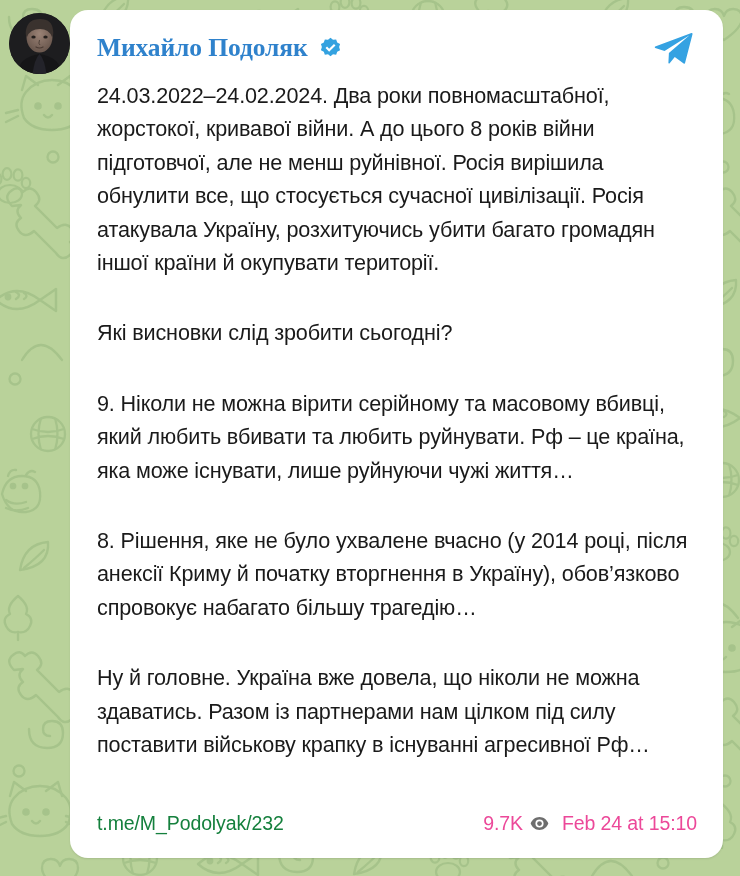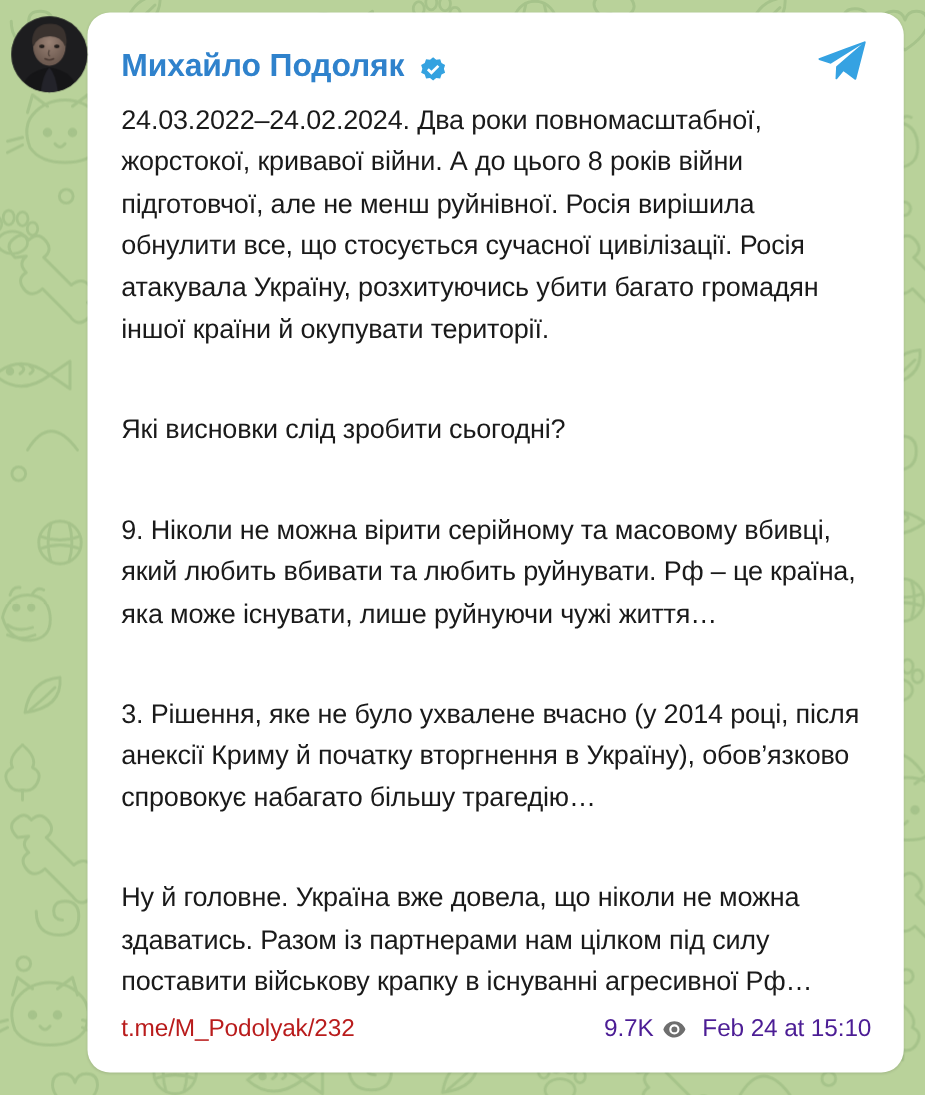--- a/index.html
+++ b/index.html
@@ -50,23 +50,24 @@
     border-radius: 50%;
     overflow: hidden;
     z-index: 4;
     background: #2b2b2b;
   }
   #avatar svg { display: block; width: 61px; height: 61px; }
 
   
   .header-row {
     display: flex;
-    align-items: flex-end;
+    align-items: center;
     height: 40px;
     position: relative;
+    font-family: Liberation Serif, serif;
   }
   .author-name {
     font-size: 25.5px;
     font-weight: bold;
     color: #2f82cc;
     letter-spacing: -0.1px;
     white-space: nowrap;
   }
   .verified-badge {
     margin-left: 11px;
@@ -85,44 +86,44 @@
 
   
   #post-body {
     margin-top: 11px;
     font-size: 21.6px;
     line-height: 33.4px;
     color: #1a1a1a;
     letter-spacing: -0.15px;
   }
   #post-body p { margin: 0; }
-  #post-body p.gap { margin-top: 47px; }
+  #post-body p.gap { margin-top: 37px; }
 
   
   #post-footer {
     position: absolute;
     left: 27px;
     right: 26px;
     bottom: 22px;
     display: flex;
     align-items: center;
     height: 26px;
     font-size: 19.5px;
   }
   .post-link {
-    color: #b91c1c;
+    color: #15803d;
     text-decoration: none;
     letter-spacing: -0.1px;
     white-space: nowrap;
   }
   .footer-meta {
     margin-left: auto;
     display: flex;
     align-items: center;
-    color: #4c1d95;
+    color: #ec4899;
     white-space: nowrap;
   }
   .view-count { letter-spacing: -0.1px; }
   .eye-icon {
     width: 19px;
     height: 19px;
     margin: 0 13px 0 7px;
     display: block;
     flex: 0 0 auto;
   }
@@ -287,21 +288,21 @@
 
     <svg class="tg-logo" viewBox="0 0 40 35" xmlns="http://www.w3.org/2000/svg" aria-hidden="true">
       <path fill="#35a2e2" d="M38.4 2.1 L2.2 15.6 a0.7 0.7 0 0 0 0.05 1.3 l9.3 3.1 L36.5 4.3 L15.9 22.1 l-0.5 9.6 a0.7 0.7 0 0 0 1.25 0.45 l5.1 -6.2 l8.9 6.6 a0.9 0.9 0 0 0 1.4 -0.5 L39.5 3.2 a0.85 0.85 0 0 0 -1.1 -1.1 z"></path>
     </svg>
   </div>
 
   <div id="post-body">
     <p>24.03.2022–24.02.2024. Два роки повномасштабної, жорстокої, кривавої війни. А до цього 8 років війни підготовчої, але не менш руйнівної. Росія вирішила обнулити все, що стосується сучасної цивілізації. Росія атакувала Україну, розхитуючись убити багато громадян іншої країни й окупувати території.</p>
     <p class="gap">Які висновки слід зробити сьогодні?</p>
     <p class="gap">9. Ніколи не можна вірити серійному та масовому вбивці, який любить вбивати та любить руйнувати. Рф – це країна, яка може існувати, лише руйнуючи чужі життя…</p>
-    <p class="gap">3. Рішення, яке не було ухвалене вчасно (у 2014 році, після анексії Криму й початку вторгнення в Україну), обов’язково спровокує набагато більшу трагедію…</p>
+    <p class="gap">8. Рішення, яке не було ухвалене вчасно (у 2014 році, після анексії Криму й початку вторгнення в Україну), обов’язково спровокує набагато більшу трагедію…</p>
     <p class="gap">Ну й головне. Україна вже довела, що ніколи не можна здаватись. Разом із партнерами нам цілком під силу поставити військову крапку в існуванні агресивної Рф…</p>
   </div>
 
   <div id="post-footer">
     <a class="post-link" href="#">t.me/M_Podolyak/232</a>
 
     <div class="footer-meta">
       <span class="view-count">9.7K</span>
 
       <svg class="eye-icon" viewBox="0 0 20 20" xmlns="http://www.w3.org/2000/svg" aria-hidden="true">

